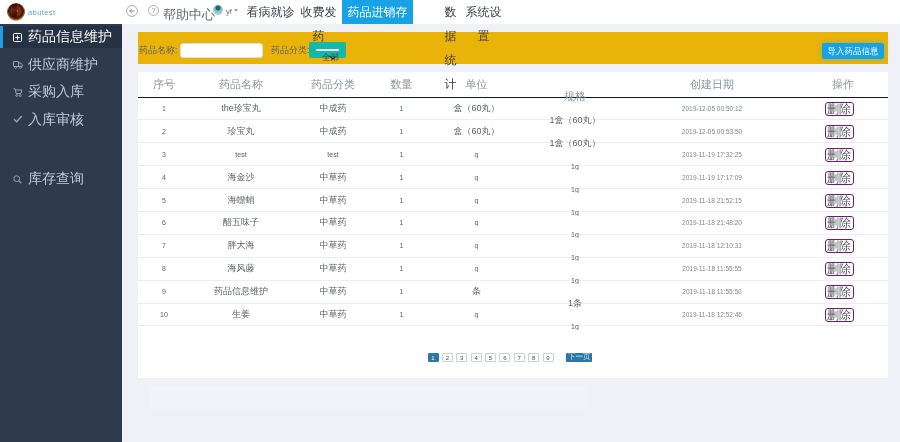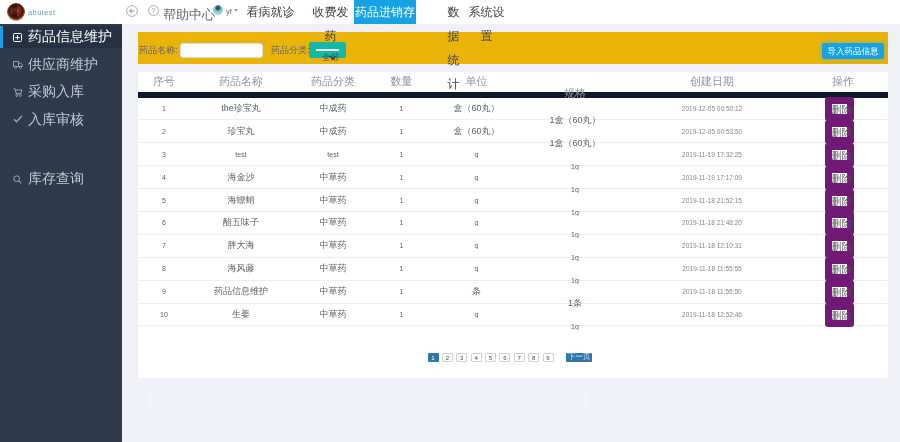--- a/index.html
+++ b/index.html
@@ -30,27 +30,27 @@
 .mi.act .tx{left:25px;color:#fff;}
 #fbar{position:absolute;left:138px;top:32px;width:750px;height:31.5px;background:#eab308;}
 #fl1{position:absolute;left:1px;top:11.5px;font-size:9px;color:#5f6368;}
 #finp{position:absolute;left:42px;top:10.5px;width:83px;height:15px;border:1px solid #dcdfe6;border-radius:3px;background:#fff;}
 #fl2{position:absolute;left:133px;top:11.5px;font-size:9px;color:#5f6368;}
 #fsel{position:absolute;left:171px;top:10px;width:37px;height:16px;background:#f4f5f8;border:7px solid #14b8a6;border-radius:2px;}
 #fsel .st{position:absolute;left:6px;top:3px;font-size:8.5px;color:#45494f;}
 #fsel .sc{position:absolute;right:4px;top:5px;width:5px;height:5px;border-right:1.4px solid #1b1f24;border-bottom:1.4px solid #1b1f24;transform:rotate(45deg) scale(1,.8);}
 #impbtn{position:absolute;left:684px;top:11px;width:62px;height:16px;background:#18a2e6;border-radius:2px;color:#fff;font-size:8.5px;text-align:center;line-height:16px;box-shadow:0 0 5px rgba(40,170,230,.55);}
 #card{position:absolute;left:138px;top:72px;width:750px;height:305.5px;background:#fff;}
-#thead{position:absolute;left:0;top:0;width:750px;height:25.5px;display:flex;align-items:center;border-bottom:6px solid #0f172a;}
+#thead{position:absolute;left:0;top:0;width:750px;height:25.5px;display:flex;align-items:center;border-bottom:1px solid #0f172a;}
 #thead .c{font-size:11px;color:#8d929b;text-align:center;}
 #tbody{position:absolute;left:0;top:25.5px;width:750px;}
 .trow{height:22.9px;display:flex;align-items:center;border-bottom:1px solid #ebeef5;}
 .trow .c{font-size:9px;color:#5d6167;text-align:center;overflow:hidden;white-space:nowrap;}
 .trow .dt{font-size:6.5px;color:#84878d;}
-.delbtn{display:inline-block;width:29px;height:24px;line-height:12px;border:7px solid #701a75;border-radius:3px;background:#fff;font-size:10px;color:#55585e;margin-right:8px;margin-top:1px;}
+.delbtn{display:inline-block;width:29px;height:14px;line-height:12px;border:1px solid #701a75;border-radius:3px;background:#fff;font-size:12px;color:#55585e;margin-right:8px;margin-top:1px;}
 .lt{font-size:7px !important;}
 .c1{width:52px;}.c2{width:102px;}.c3{width:82px;}.c4{width:55px;}.c5{width:95px;}.c6{width:102px;margin-top:24px;}.c7{width:172px;}.c8{width:90px;}
 #pager{position:absolute;left:-4px;top:280.5px;width:750px;height:10px;text-align:center;}
 #pager .pn{display:inline-block;vertical-align:top;width:11px;height:9px;line-height:8px;font-size:6px;border:1px solid #ccd0d7;border-radius:1px;color:#3f4c5c;background:#fff;margin:0 1.7px;}
 #pager .pn.on{background:#2e75a8;border-color:#2e75a8;color:#fff;}
 #pager .nx{display:inline-block;vertical-align:top;width:26px;height:9px;line-height:8.5px;font-size:7.5px;background:#2e75a8;border-radius:1px;color:#cfe2f0;margin-left:11px;}
 svg{display:block;}
 </style>
 </head>
 <body>
@@ -69,22 +69,22 @@
         <text x="5.5" y="7.8" font-size="7" fill="#888e96" text-anchor="middle" font-family="Liberation Sans">?</text>
       </svg>
   </span>
   <span id="htxt1">帮助中心</span>
     <span id="car1" class="caret"></span>
   <span id="avatar"></span>
   <span id="htxt2">yf</span>
     <span id="car2" class="caret"></span>
   <div id="tabs">
     <div class="tab" style="width:49px;">看病就诊</div>
-    <div class="tab" style="width:47px;margin-left:12px;">收费发药</div>
-    <div class="tab act" style="width:62px;">药品进销存</div>
+    <div class="tab" style="width:47px;">收费发药</div>
+    <div class="tab act" style="width:71px;">药品进销存</div>
     <div class="tab" style="width:47px;padding-left:28px;">数据统计</div>
     <div class="tab" style="width:47px;">系统设置</div>
   </div>
 </div>
 <div id="sb">
   <div class="mi act" style="top:2px;">
     <span class="ic">
         <svg width="9" height="9" viewBox="0 0 9 9">
           <rect x="0.5" y="0.5" width="8" height="8" rx="1" fill="none" stroke="#fff"></rect>
           <path d="M2.3 4.5h4.4M4.5 2.3v4.4" stroke="#fff" stroke-width="1"></path>

